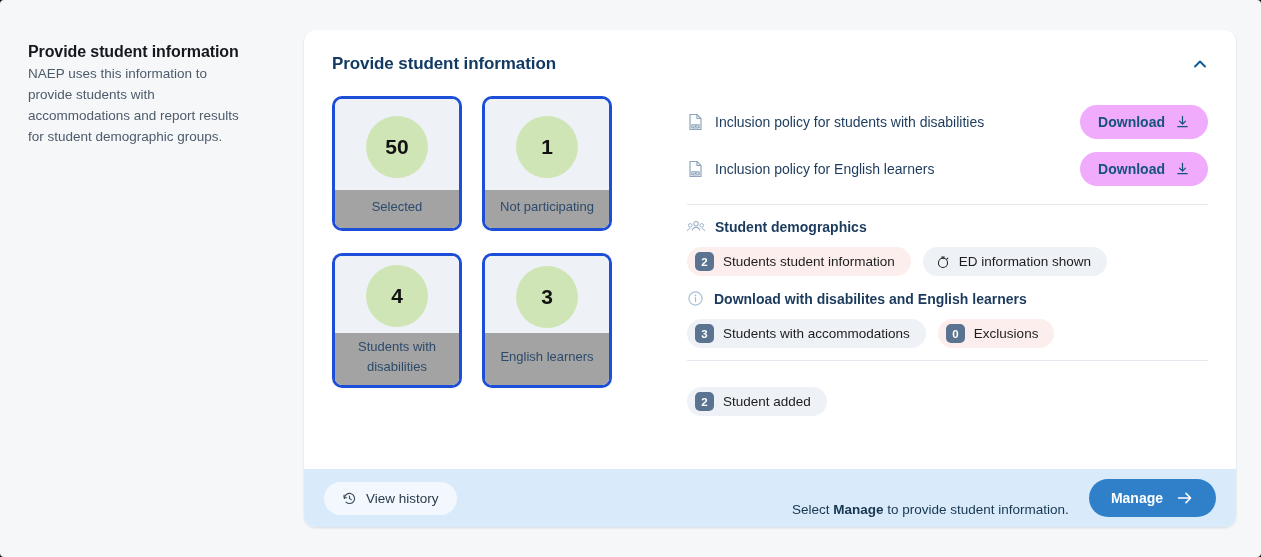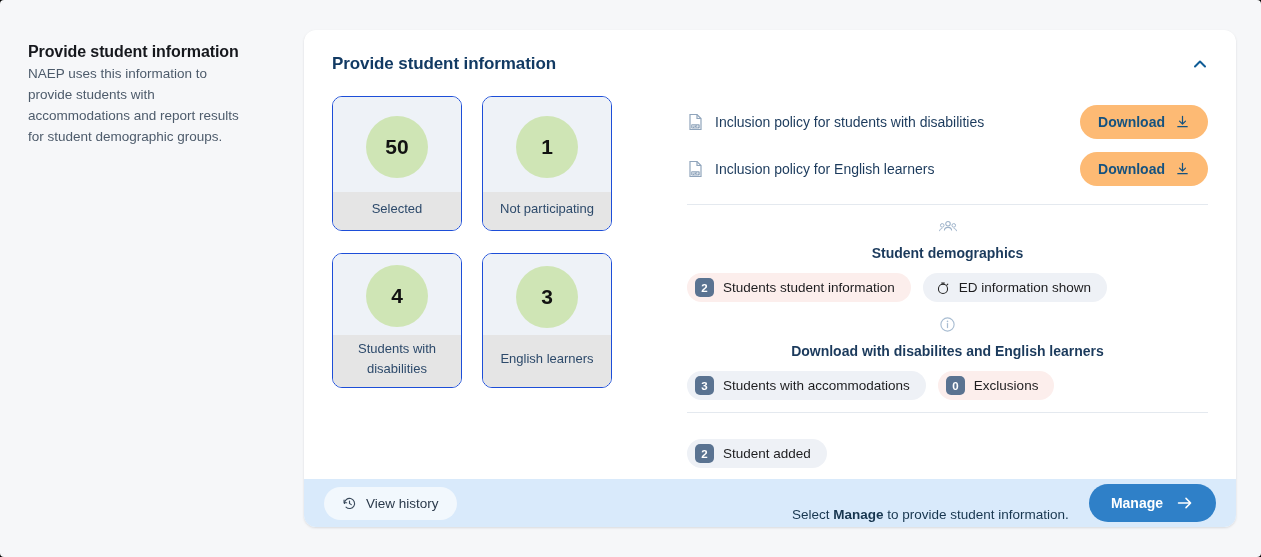--- a/index.html
+++ b/index.html
@@ -93,21 +93,21 @@
     width: 300px;
     flex: 0 0 300px;
     display: flex;
     flex-wrap: wrap;
     gap: 22px 20px;
     align-content: flex-start;
   }
   .stat-card {
     width: 130px;
     height: 135px;
-    border: 1px solid #1d4ed8;
+    border: 3px solid #1d4ed8;
     border-radius: 10px;
     background: #ffffff;
     overflow: hidden;
     display: flex;
     flex-direction: column;
     cursor: pointer;
   }
   .stat-top {
     flex: 1 1 auto;
     background: #eef2f7;
@@ -124,21 +124,21 @@
     display: flex;
     align-items: center;
     justify-content: center;
     font-size: 21px;
     font-weight: bold;
     color: #121212;
   }
   .stat-label {
     flex: 0 0 auto;
     min-height: 38px;
-    background: #e5e5e5;
+    background: #a3a3a3;
     display: flex;
     align-items: center;
     justify-content: center;
     text-align: center;
     font-size: 13px;
     color: #2d4a6b;
     line-height: 1.55;
     padding: 4px 6px 8px 6px;
   }
   .stat-card.two-line .stat-label { min-height: 52px; }
@@ -162,21 +162,21 @@
     flex: 1 1 auto;
   }
   .doc-name {
     font-size: 14px;
     color: #1b3a5c;
   }
   .download-btn {
     display: inline-flex;
     align-items: center;
     gap: 10px;
-    background: #fdba74;
+    background: #f0abfc;
     color: #15527f;
     border: none;
     border-radius: 999px;
     padding: 9px 18px;
     font-size: 14px;
     font-weight: bold;
     cursor: pointer;
     font-family: "Liberation Sans", sans-serif;
   }
 
@@ -184,21 +184,20 @@
     height: 1px;
     background: #e4e9ef;
     margin: 12px 0 0 0;
   }
 
   .section { padding-top: 14px; }
   .section-head {
     display: flex;
     align-items: center;
     gap: 10px;
-    flex-direction: column;
   }
   .section-title {
     font-size: 14px;
     font-weight: bold;
     color: #1b3a5c;
   }
   .section-sub {
     font-size: 12.5px;
     color: #56687d;
     margin-left: 8px;
@@ -234,21 +233,21 @@
     align-items: center;
     justify-content: center;
     font-size: 11.5px;
     font-weight: bold;
     padding: 0 4px;
   }
 
   
   .card-footer {
     flex: 0 0 auto;
-    height: 48px;
+    height: 58px;
     background: #d9eafb;
     display: flex;
     align-items: center;
     padding: 0 20px;
   }
   .history-btn {
     display: inline-flex;
     align-items: center;
     gap: 9px;
     background: #f2f8fd;

